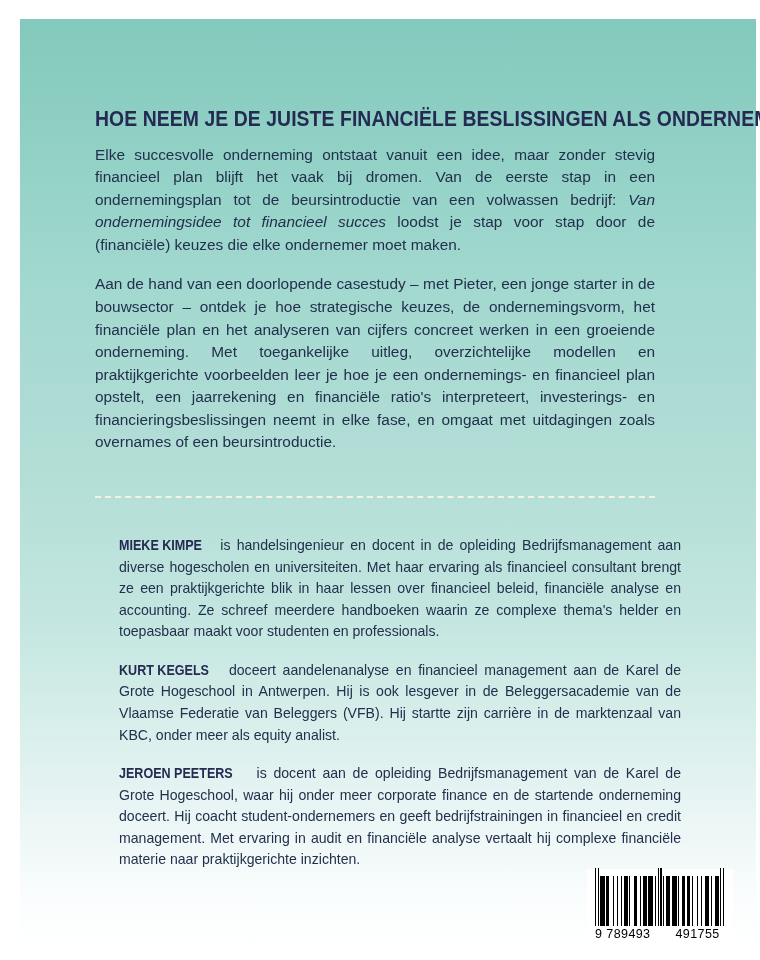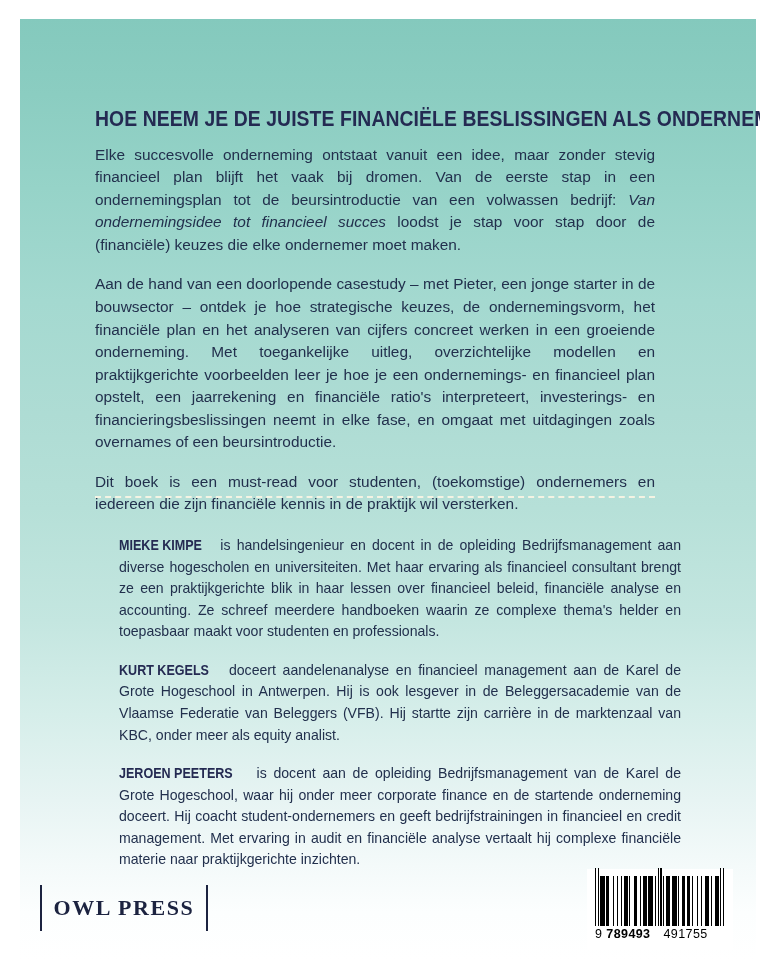--- a/index.html
+++ b/index.html
@@ -173,56 +173,50 @@
     align-items: baseline;
     font-family: "Liberation Sans", sans-serif;
     font-size: 12.5px;
     font-weight: 400;
     color: #000;
     letter-spacing: 0.4px;
     margin-top: 1px;
     height: 16px;
   }
   #barcode-digits .d-lead { margin-right: 4px; }
-  #barcode-digits .d-left { margin-right: 13px; font-weight: bold; }
+  #barcode-digits .d-left { margin-right: 25px; }
 </style>
 </head>
 <body>
 
 <div id="cover">
 
   <div id="gradient-panel"></div>
 
   <div id="content">
 
     <h1 class="headline">HOE NEEM JE DE JUISTE FINANCIËLE BESLISSINGEN ALS ONDERNEMER?</h1>
 
     <p class="body-para"><span>Elke succesvolle onderneming ontstaat vanuit een idee, maar zonder stevig financieel plan blijft het vaak bij dromen. Van de eerste stap in een ondernemingsplan tot de beursintroductie van een volwassen bedrijf: </span><em>Van ondernemingsidee tot financieel succes</em><span> loodst je stap voor stap door de (financiële) keuzes die elke ondernemer moet maken.</span></p>
 
     <p class="body-para">Aan de hand van een doorlopende casestudy – met Pieter, een jonge starter in de bouwsector – ontdek je hoe strategische keuzes, de ondernemingsvorm, het financiële plan en het analyseren van cijfers concreet werken in een groeiende onderneming. Met toegankelijke uitleg, overzichtelijke modellen en praktijkgerichte voorbeelden leer je hoe je een ondernemings- en financieel plan opstelt, een jaarrekening en financiële ratio's interpreteert, investerings- en financieringsbeslissingen neemt in elke fase, en omgaat met uitdagingen zoals overnames of een beursintroductie.</p>
 
-    <p class="body-para">Dit boek is een must-read voor studenten, (toekomstige) ondernemers en iedereen die zijn financiële kennis in de praktijk wil versterken.</p>
   </div>
 
   <div id="divider"></div>
 
   <div id="bios">
 
     <p class="bio"><span class="bio-name">MIEKE KIMPE</span><span> is handelsingenieur en docent in de opleiding Bedrijfsmanagement aan diverse hogescholen en universiteiten. Met haar ervaring als financieel consultant brengt ze een praktijkgerichte blik in haar lessen over financieel beleid, financiële analyse en accounting. Ze schreef meerdere handboeken waarin ze complexe thema's helder en toepasbaar maakt voor studenten en professionals.</span></p>
 
     <p class="bio"><span class="bio-name">KURT KEGELS</span><span> doceert aandelenanalyse en financieel management aan de Karel de Grote Hogeschool in Antwerpen. Hij is ook lesgever in de Beleggersacademie van de Vlaamse Federatie van Beleggers (VFB). Hij startte zijn carrière in de marktenzaal van KBC, onder meer als equity analist.</span></p>
 
     <p class="bio"><span class="bio-name">JEROEN PEETERS</span><span> is docent aan de opleiding Bedrijfsmanagement van de Karel de Grote Hogeschool, waar hij onder meer corporate finance en de startende onderneming doceert. Hij coacht student-ondernemers en geeft bedrijfstrainingen in financieel en credit management. Met ervaring in audit en financiële analyse vertaalt hij complexe financiële materie naar praktijkgerichte inzichten.</span></p>
   </div>
 
-  <div id="publisher-logo">
-    <span class="logo-rule"></span>
-    <span class="logo-text">OWL PRESS</span>
-    <span class="logo-rule"></span>
-  </div>
 
   <div id="barcode-area">
     <div id="barcode-bars">
         <span class="bar guard" style="width: 1.36842px; flex: 0 0 1.36842px;"></span>
         <span class="sp" style="width: 1.36842px; flex: 0 0 1.36842px;"></span>
         <span class="bar guard" style="width: 1.36842px; flex: 0 0 1.36842px;"></span>
         <span class="sp" style="width: 1.36842px; flex: 0 0 1.36842px;"></span>
         <span class="bar" style="width: 1.36842px; flex: 0 0 1.36842px;"></span>
         <span class="bar" style="width: 1.36842px; flex: 0 0 1.36842px;"></span>
         <span class="bar" style="width: 1.36842px; flex: 0 0 1.36842px;"></span>

